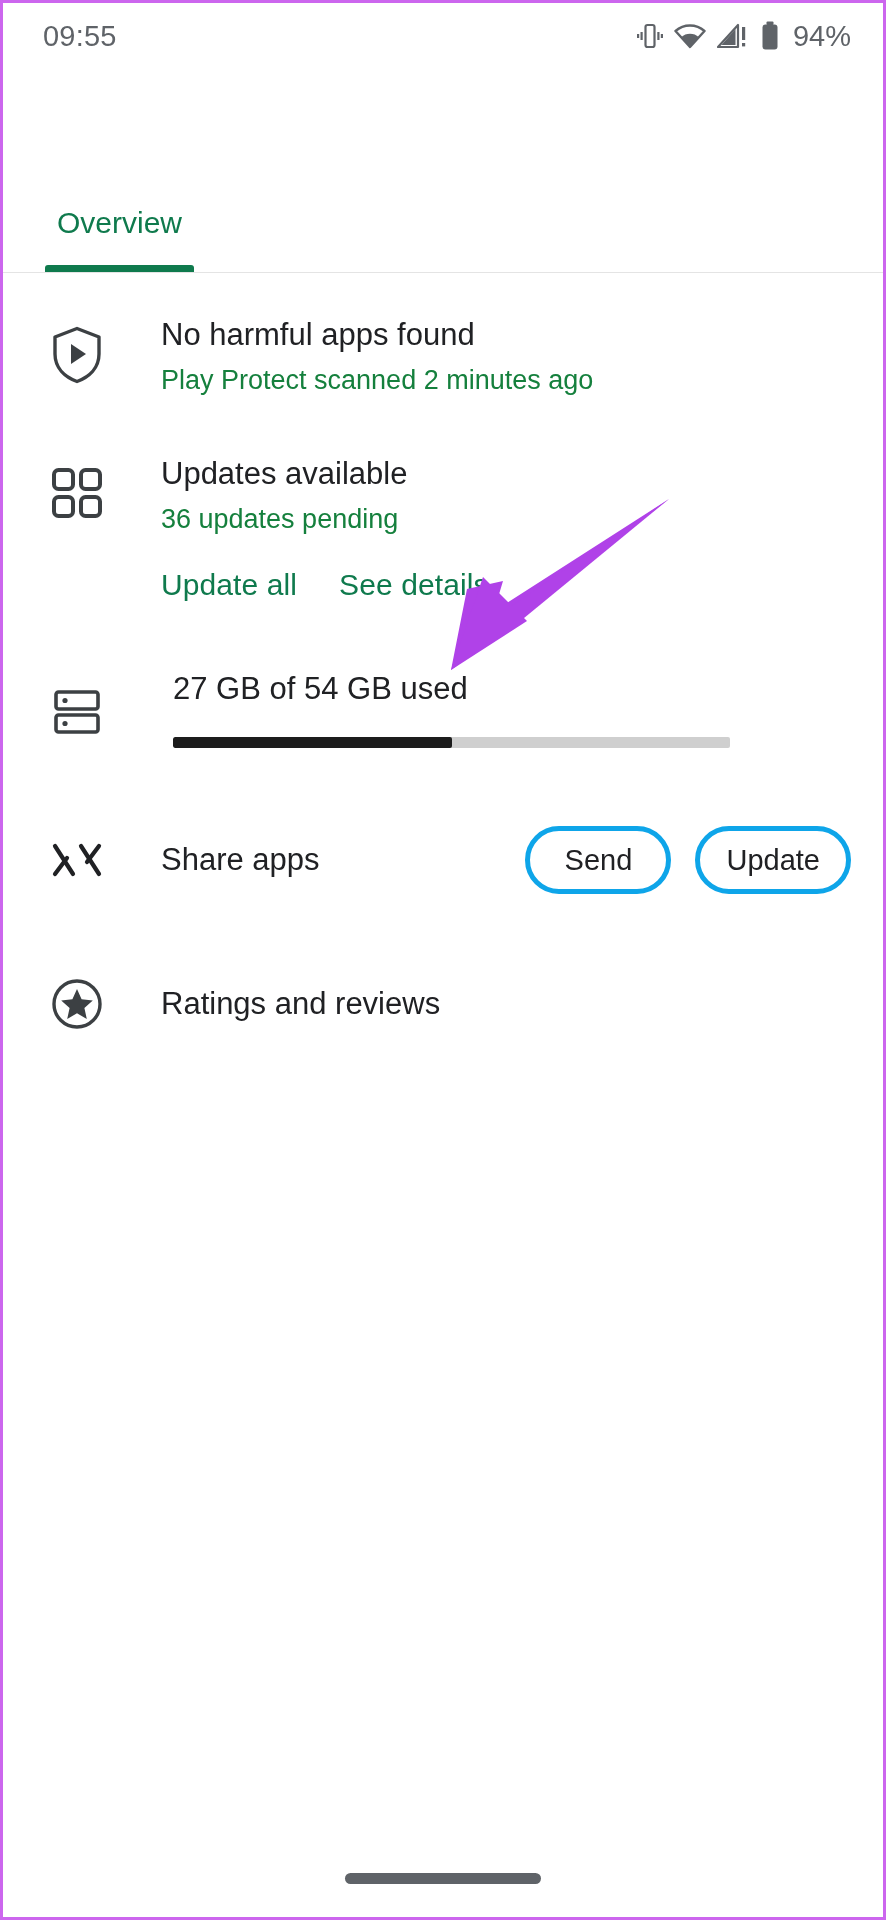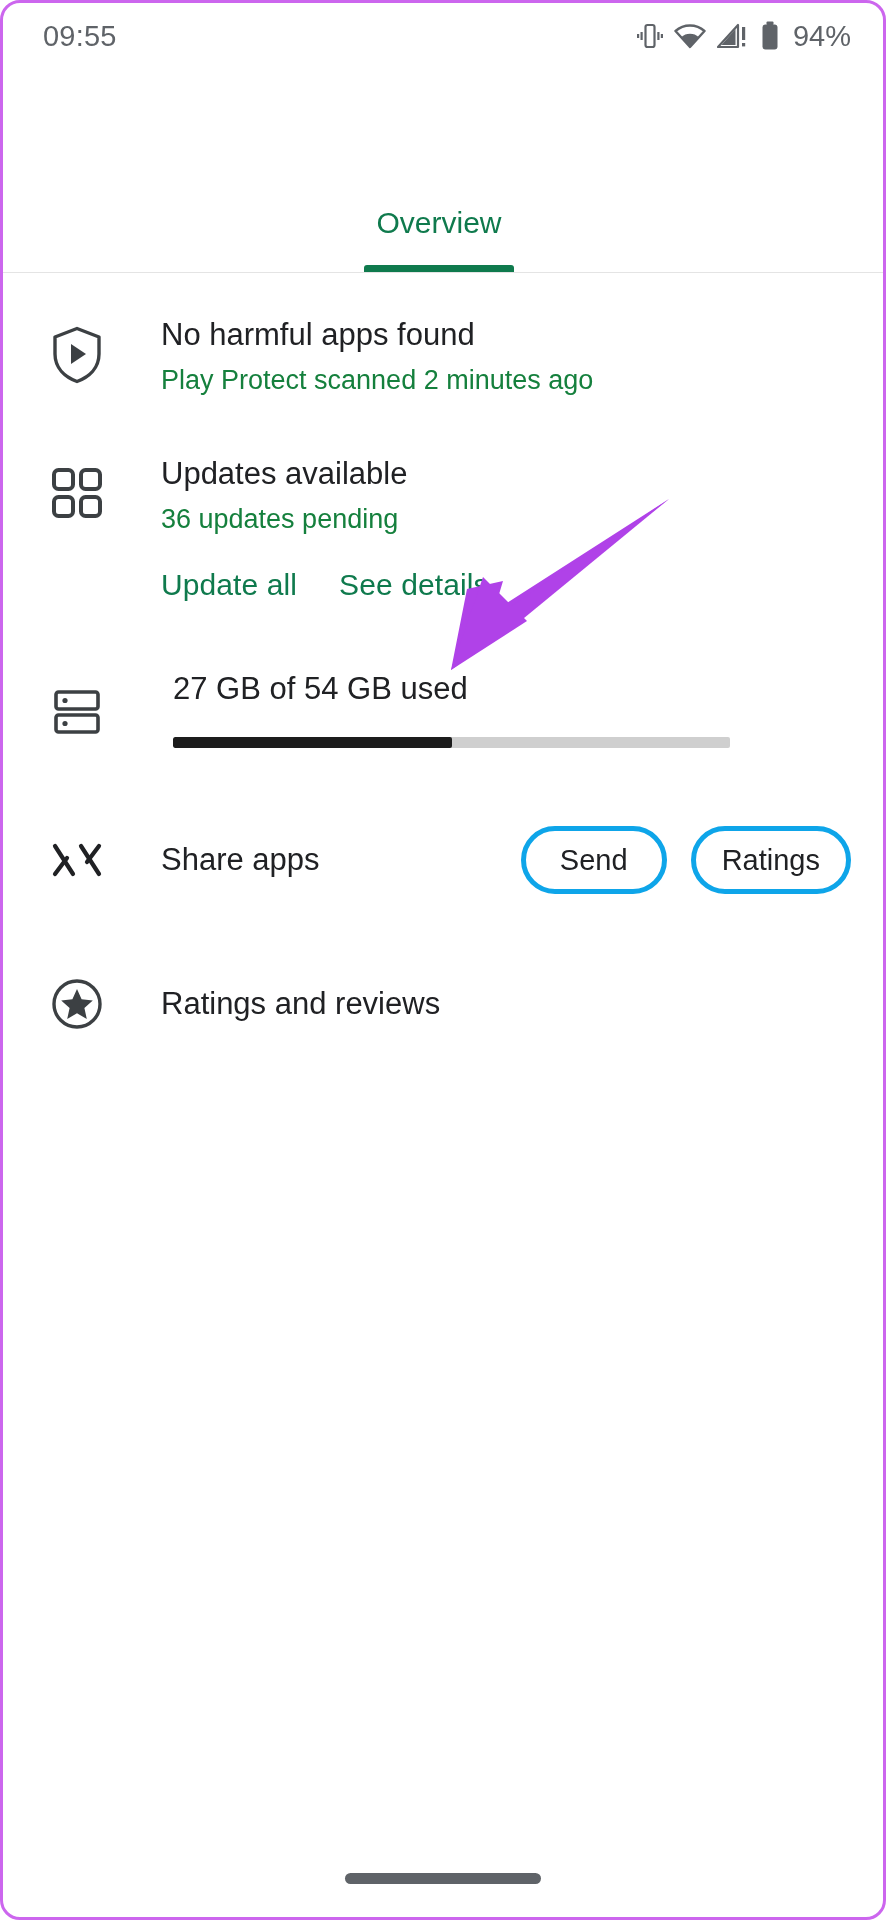--- a/index.html
+++ b/index.html
@@ -72,24 +72,23 @@
     letter-spacing: -0.2px;
   }
 
   
   .tab-bar {
     position: absolute;
     top: 171px; left: 0;
     width: 100%;
     height: 99px;
     display: flex;
-    align-items: center;
+    align-items: flex-end;
     padding-left: 48px;
     border-bottom: 1px solid #e4e4e4;
-    flex-direction: column;
   }
   .tab {
     position: relative;
     height: 99px;
     display: flex;
     align-items: center;
     font-size: 30px;
     color: #5f6368;
     cursor: pointer;
     padding: 0 6px;
@@ -231,21 +230,21 @@
   .gesture-pill {
     width: 196px;
     height: 11px;
     background: #5f6368;
     border-radius: 6px;
   }
 </style>
 </head>
 <body>
 
-<div class="phone-frame" style="border-color: rgb(204, 102, 238); border-radius: 20px;">
+<div class="phone-frame" style="border-color: rgb(204, 102, 238);">
 
   <div class="status-bar">
     <div class="status-clock">09:55</div>
     <div class="status-icons">
 
       <span>
         <svg width="26" height="28" viewBox="0 0 26 28">
           <rect x="8.5" y="3" width="9" height="22" rx="2" fill="none" stroke="#5f6368" stroke-width="2.2"></rect>
           <rect x="3.5" y="10" width="2.2" height="8" fill="#5f6368"></rect>
           <rect x="0" y="12" width="2.2" height="4" fill="#5f6368"></rect>
@@ -352,21 +351,21 @@
             <path d="M30 6 L48 34" stroke="#202124" stroke-width="4.2" stroke-linecap="round"></path>
             <path d="M4 34 L16 18" stroke="#202124" stroke-width="4.2" stroke-linecap="round"></path>
             <path d="M48 6 L36 22" stroke="#202124" stroke-width="4.2" stroke-linecap="round"></path>
           </svg>
         </span>
       </div>
       <div class="row-body">
         <div class="share-label">Share apps</div>
         <div class="share-buttons">
           <button class="pill-btn">Send</button>
-          <button class="pill-btn">Ratings</button>
+          <button class="pill-btn">Update</button>
         </div>
       </div>
     </div>
 
     <div class="row" id="row-ratings">
       <div class="row-icon">
         <span>
           <svg width="52" height="52" viewBox="0 0 52 52">
             <circle cx="26" cy="26" r="23" fill="none" stroke="#3c4043" stroke-width="3.4"></circle>
             <path d="M26 11 L30.6 21.3 L41.8 22.4 L33.4 30 L35.8 41 L26 35.3 L16.2 41 L18.6 30 L10.2 22.4 L21.4 21.3 Z" fill="#3c4043"></path>

